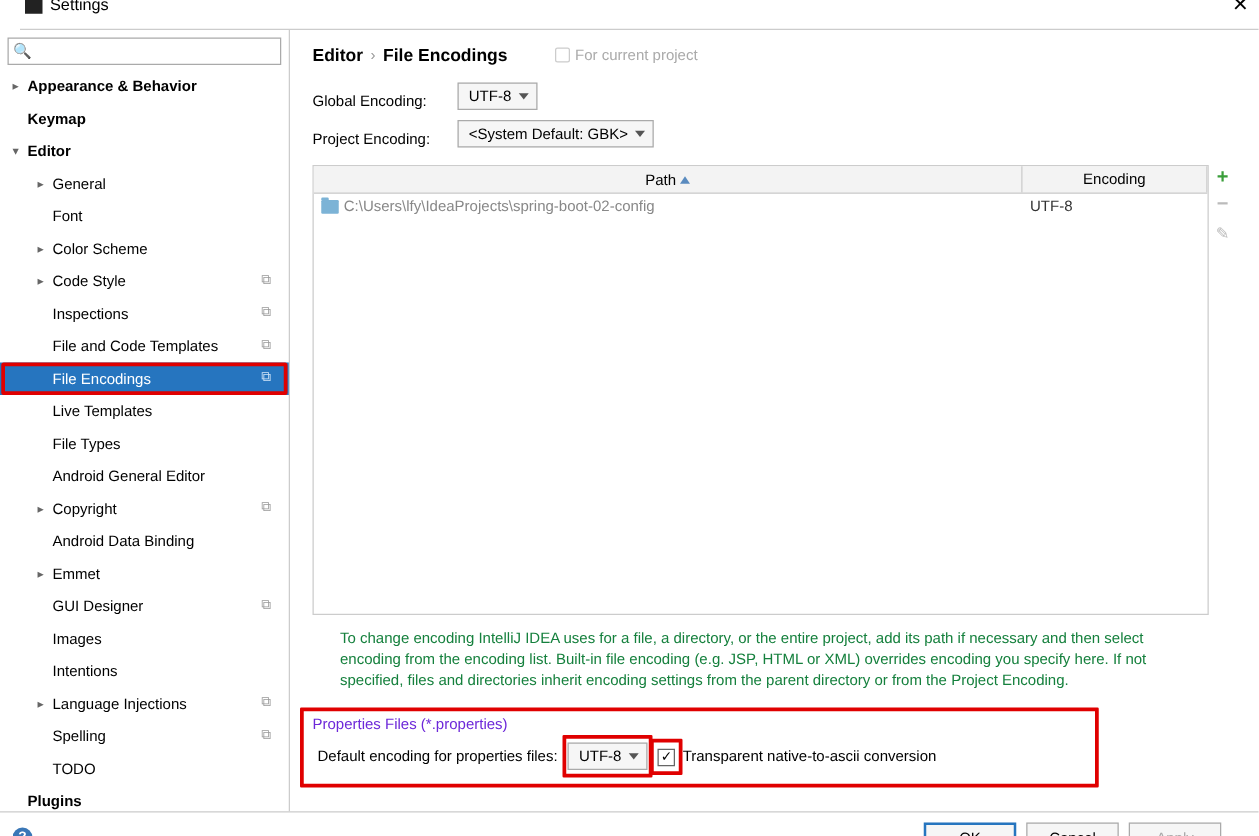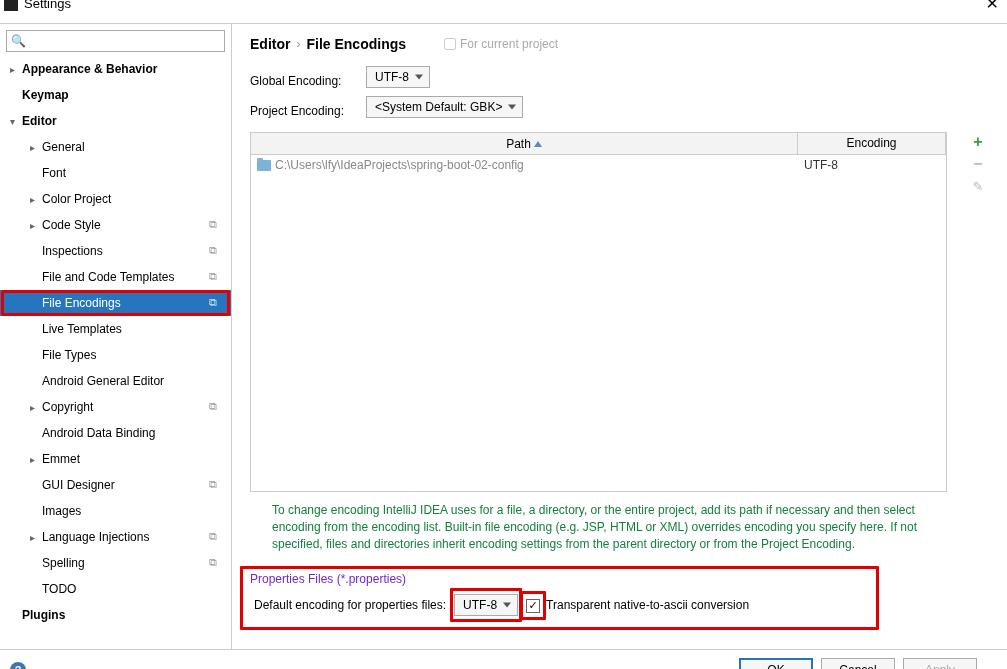--- a/index.html
+++ b/index.html
@@ -1,19 +1,19 @@
 <!DOCTYPE html>
 <html><head>
 <meta charset="utf-8">
 <style>
 * { box-sizing: border-box; margin: 0; padding: 0; font-family: "Segoe UI", Arial, sans-serif; }
 body { font-size: 12px; color: #000; background: #fff; }
 
 
-.titlebar { height: 24px; display: flex; align-items: center; justify-content: space-between; padding: 0 8px 16px 4px; border-bottom: 1px solid #ccc; }
+.titlebar { height: 24px; display: flex; align-items: center; justify-content: space-between; padding: 0 8px 16px 4px; border-bottom: 1px solid #ccc; margin-left: 16px; }
 .titlebar-left { display: flex; align-items: center; gap: 6px; }
 .app-icon { width: 14px; height: 14px; background: #222; display: inline-block; }
 .title-text { font-size: 13px; }
 .close-x { font-size: 16px; cursor: pointer; }
 
 .main { display: flex; height: 625px; }
 
 
 .left-panel { width: 232px; border-right: 1px solid #ccc; display: flex; flex-direction: column; }
 .search-box { margin: 6px 6px 4px 6px; height: 22px; border: 1px solid #aaa; padding: 0 4px; display: flex; align-items: center; }
@@ -38,21 +38,21 @@
 .breadcrumb .sep { color: #999; font-size: 12px; }
 .breadcrumb .hint { color: #aaa; font-size: 12px; display: flex; align-items: center; gap: 4px; margin-left: 32px; }
 .hint-icon { width: 12px; height: 12px; border: 1px solid #ccc; border-radius: 2px; display: inline-block; }
 
 .form-row { display: flex; align-items: flex-end; margin-bottom: 8px; gap: 8px; }
 .form-row label { min-width: 108px; }
 .select { border: 1px solid #aaa; height: 22px; padding: 0 20px 0 8px; background: #f6f6f6; display: inline-flex; align-items: center; position: relative; font-size: 12px; }
 .select::after { content: ""; position: absolute; right: 6px; top: 50%; transform: translateY(-50%); border-left: 4px solid transparent; border-right: 4px solid transparent; border-top: 5px solid #555; }
 
 
-.table-wrap { display: flex; margin-top: 6px; gap: 20px; }
+.table-wrap { display: flex; margin-top: 6px; }
 .table-main { flex: 1; border: 1px solid #ccc; height: 360px; display: flex; flex-direction: column; }
 .table-header { display: flex; background: #f3f3f3; border-bottom: 1px solid #ccc; height: 22px; }
 .th { border-right: 1px solid #ccc; padding: 3px 6px; text-align: center; font-size: 12px; }
 .th.path { flex: 1; display: flex; justify-content: center; align-items: center; gap: 3px; }
 .th.enc { width: 148px; }
 .sort-tri { width: 0; height: 0; border-left: 4px solid transparent; border-right: 4px solid transparent; border-bottom: 6px solid #5a8bbf; display: inline-block; }
 .table-body { flex: 1; }
 .trow { display: flex; height: 20px; align-items: center; }
 .trow .td-path { flex: 1; padding-left: 6px; display: flex; align-items: center; gap: 4px; color: #888; }
 .folder-ico { width: 14px; height: 11px; background: #7cb3d6; border-radius: 1px; display: inline-block; position: relative; }
@@ -123,21 +123,21 @@
           <span class="lbl">General</span>
           <span class="badge"></span>
         </div>
         <div class="tree-item depth1">
           <span class="chev"></span>
           <span class="lbl">Font</span>
           <span class="badge"></span>
         </div>
         <div class="tree-item depth1">
           <span class="chev">▸</span>
-          <span class="lbl">Color Project</span>
+          <span class="lbl">Color Scheme</span>
           <span class="badge"></span>
         </div>
         <div class="tree-item depth1">
           <span class="chev">▸</span>
           <span class="lbl">Code Style</span>
           <span class="badge">⧉</span>
         </div>
         <div class="tree-item depth1">
           <span class="chev"></span>
           <span class="lbl">Inspections</span>
@@ -185,20 +185,25 @@
           <span class="badge"></span>
         </div>
         <div class="tree-item depth1">
           <span class="chev"></span>
           <span class="lbl">GUI Designer</span>
           <span class="badge">⧉</span>
         </div>
         <div class="tree-item depth1">
           <span class="chev"></span>
           <span class="lbl">Images</span>
+          <span class="badge"></span>
+        </div>
+        <div class="tree-item depth1">
+          <span class="chev"></span>
+          <span class="lbl">Intentions</span>
           <span class="badge"></span>
         </div>
         <div class="tree-item depth1">
           <span class="chev">▸</span>
           <span class="lbl">Language Injections</span>
           <span class="badge">⧉</span>
         </div>
         <div class="tree-item depth1">
           <span class="chev"></span>
           <span class="lbl">Spelling</span>

